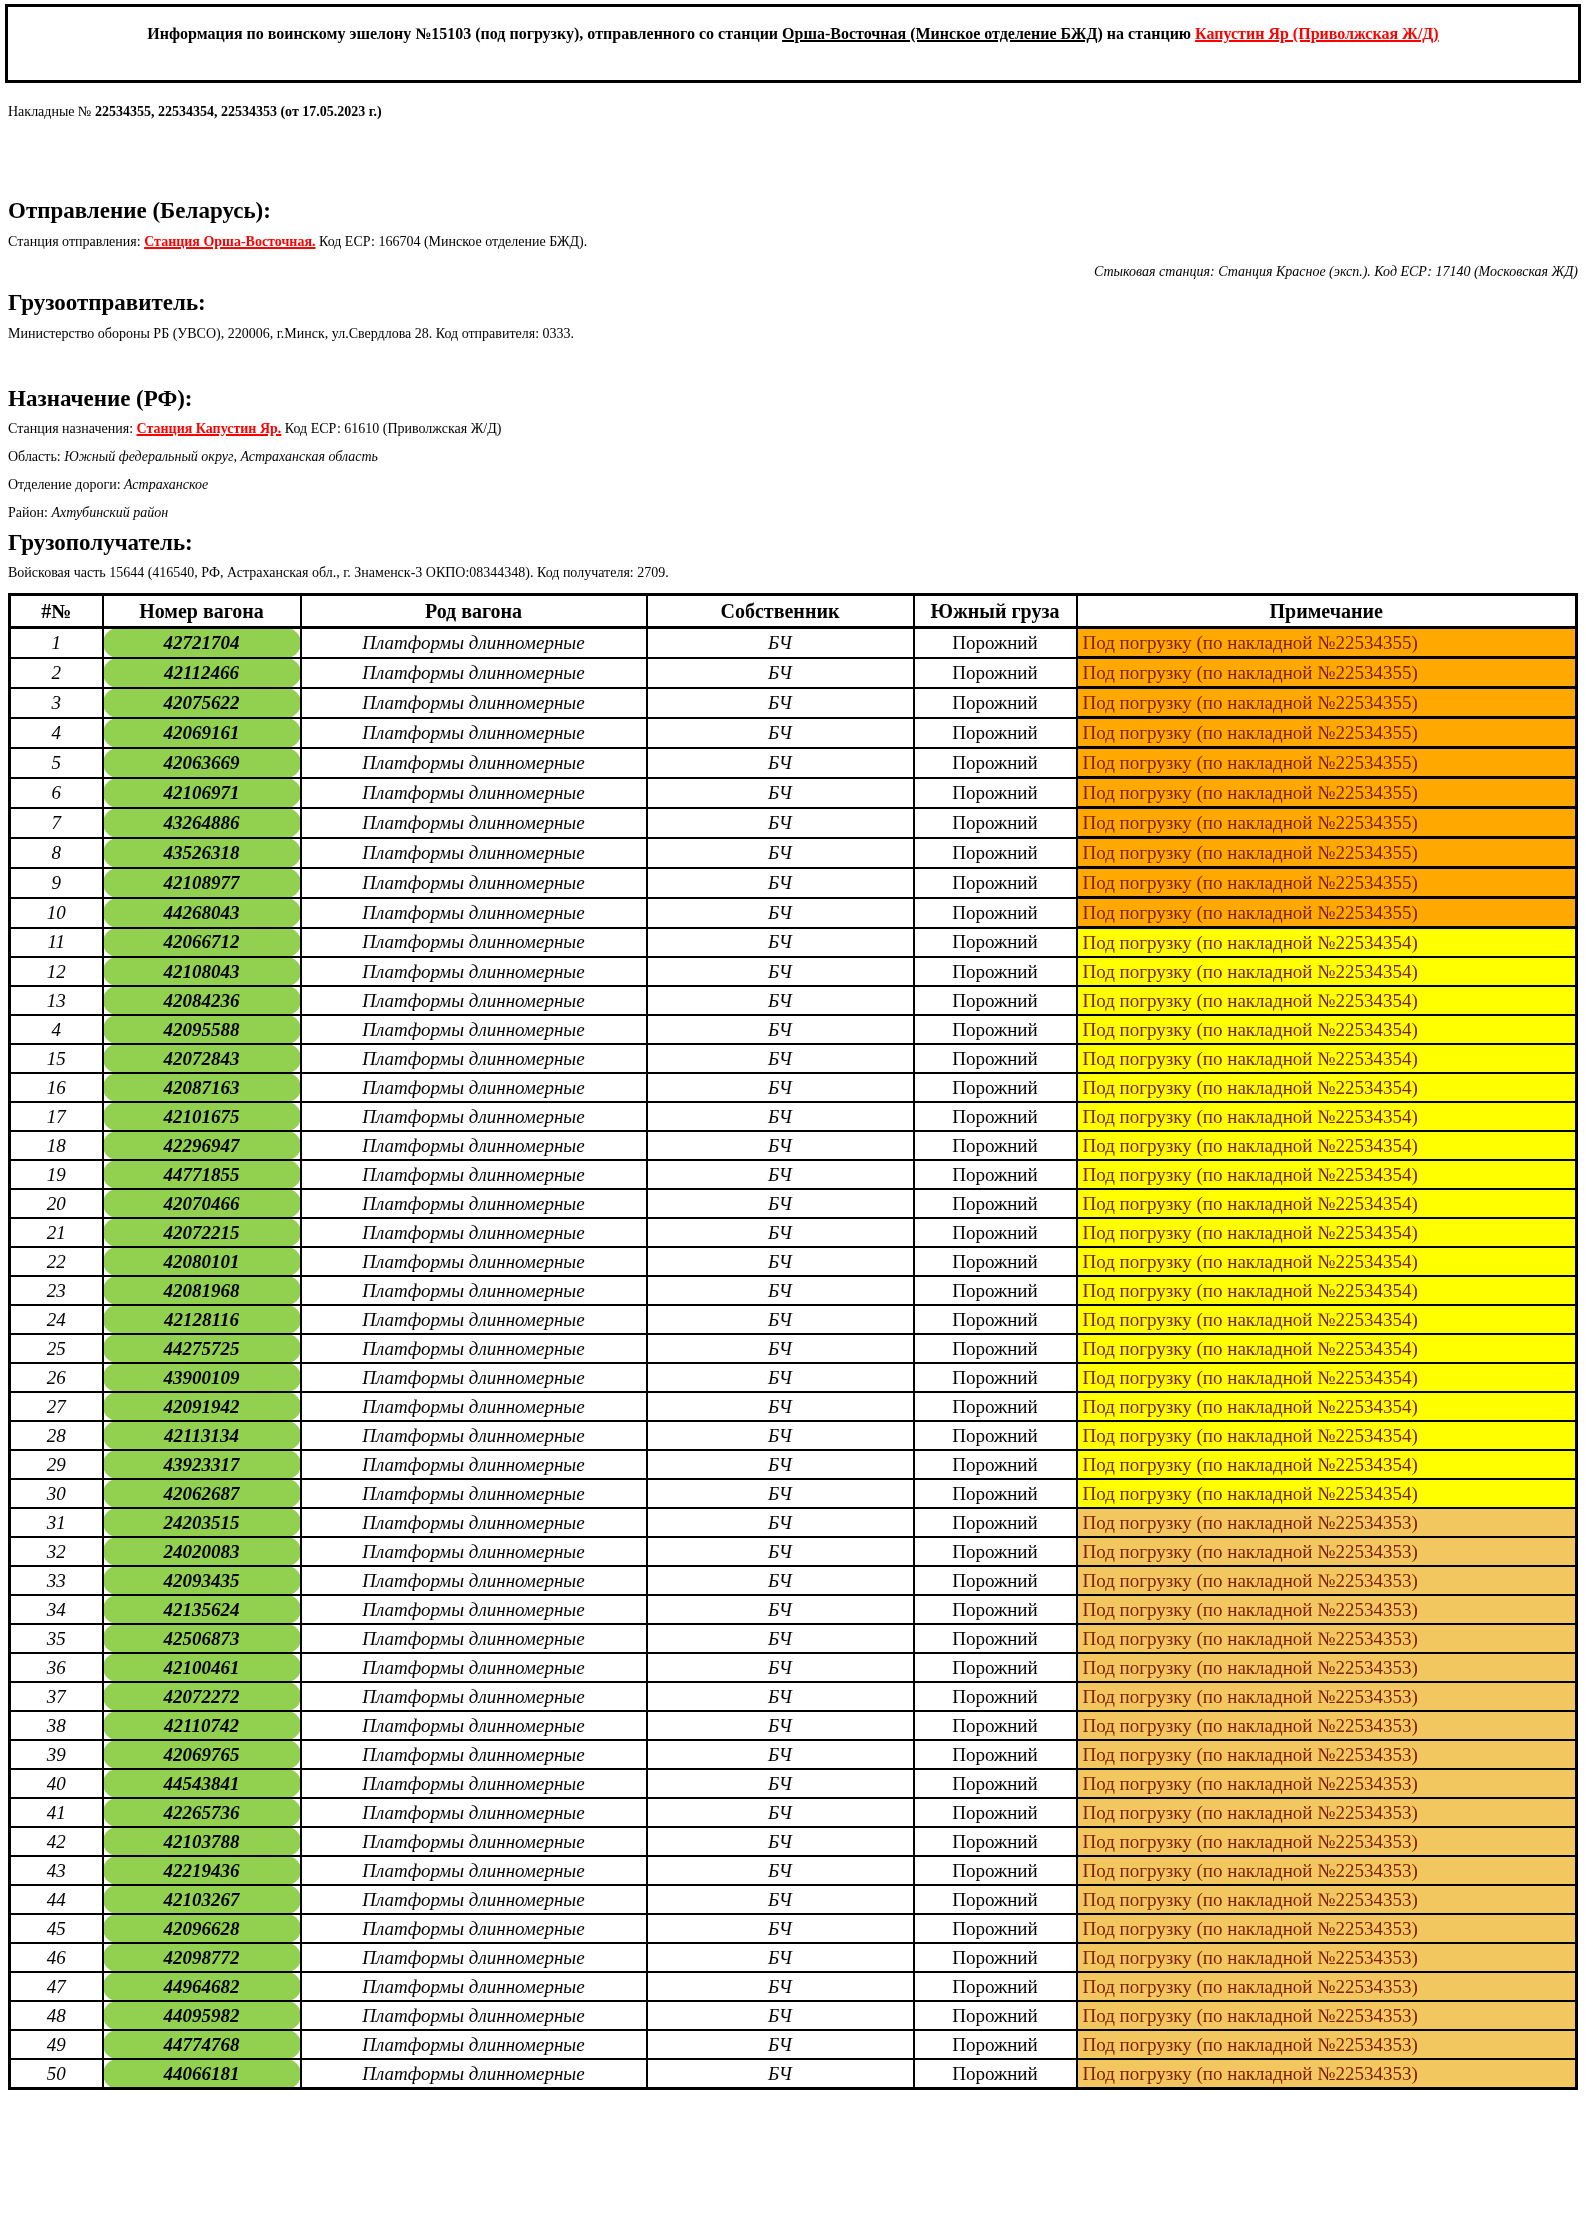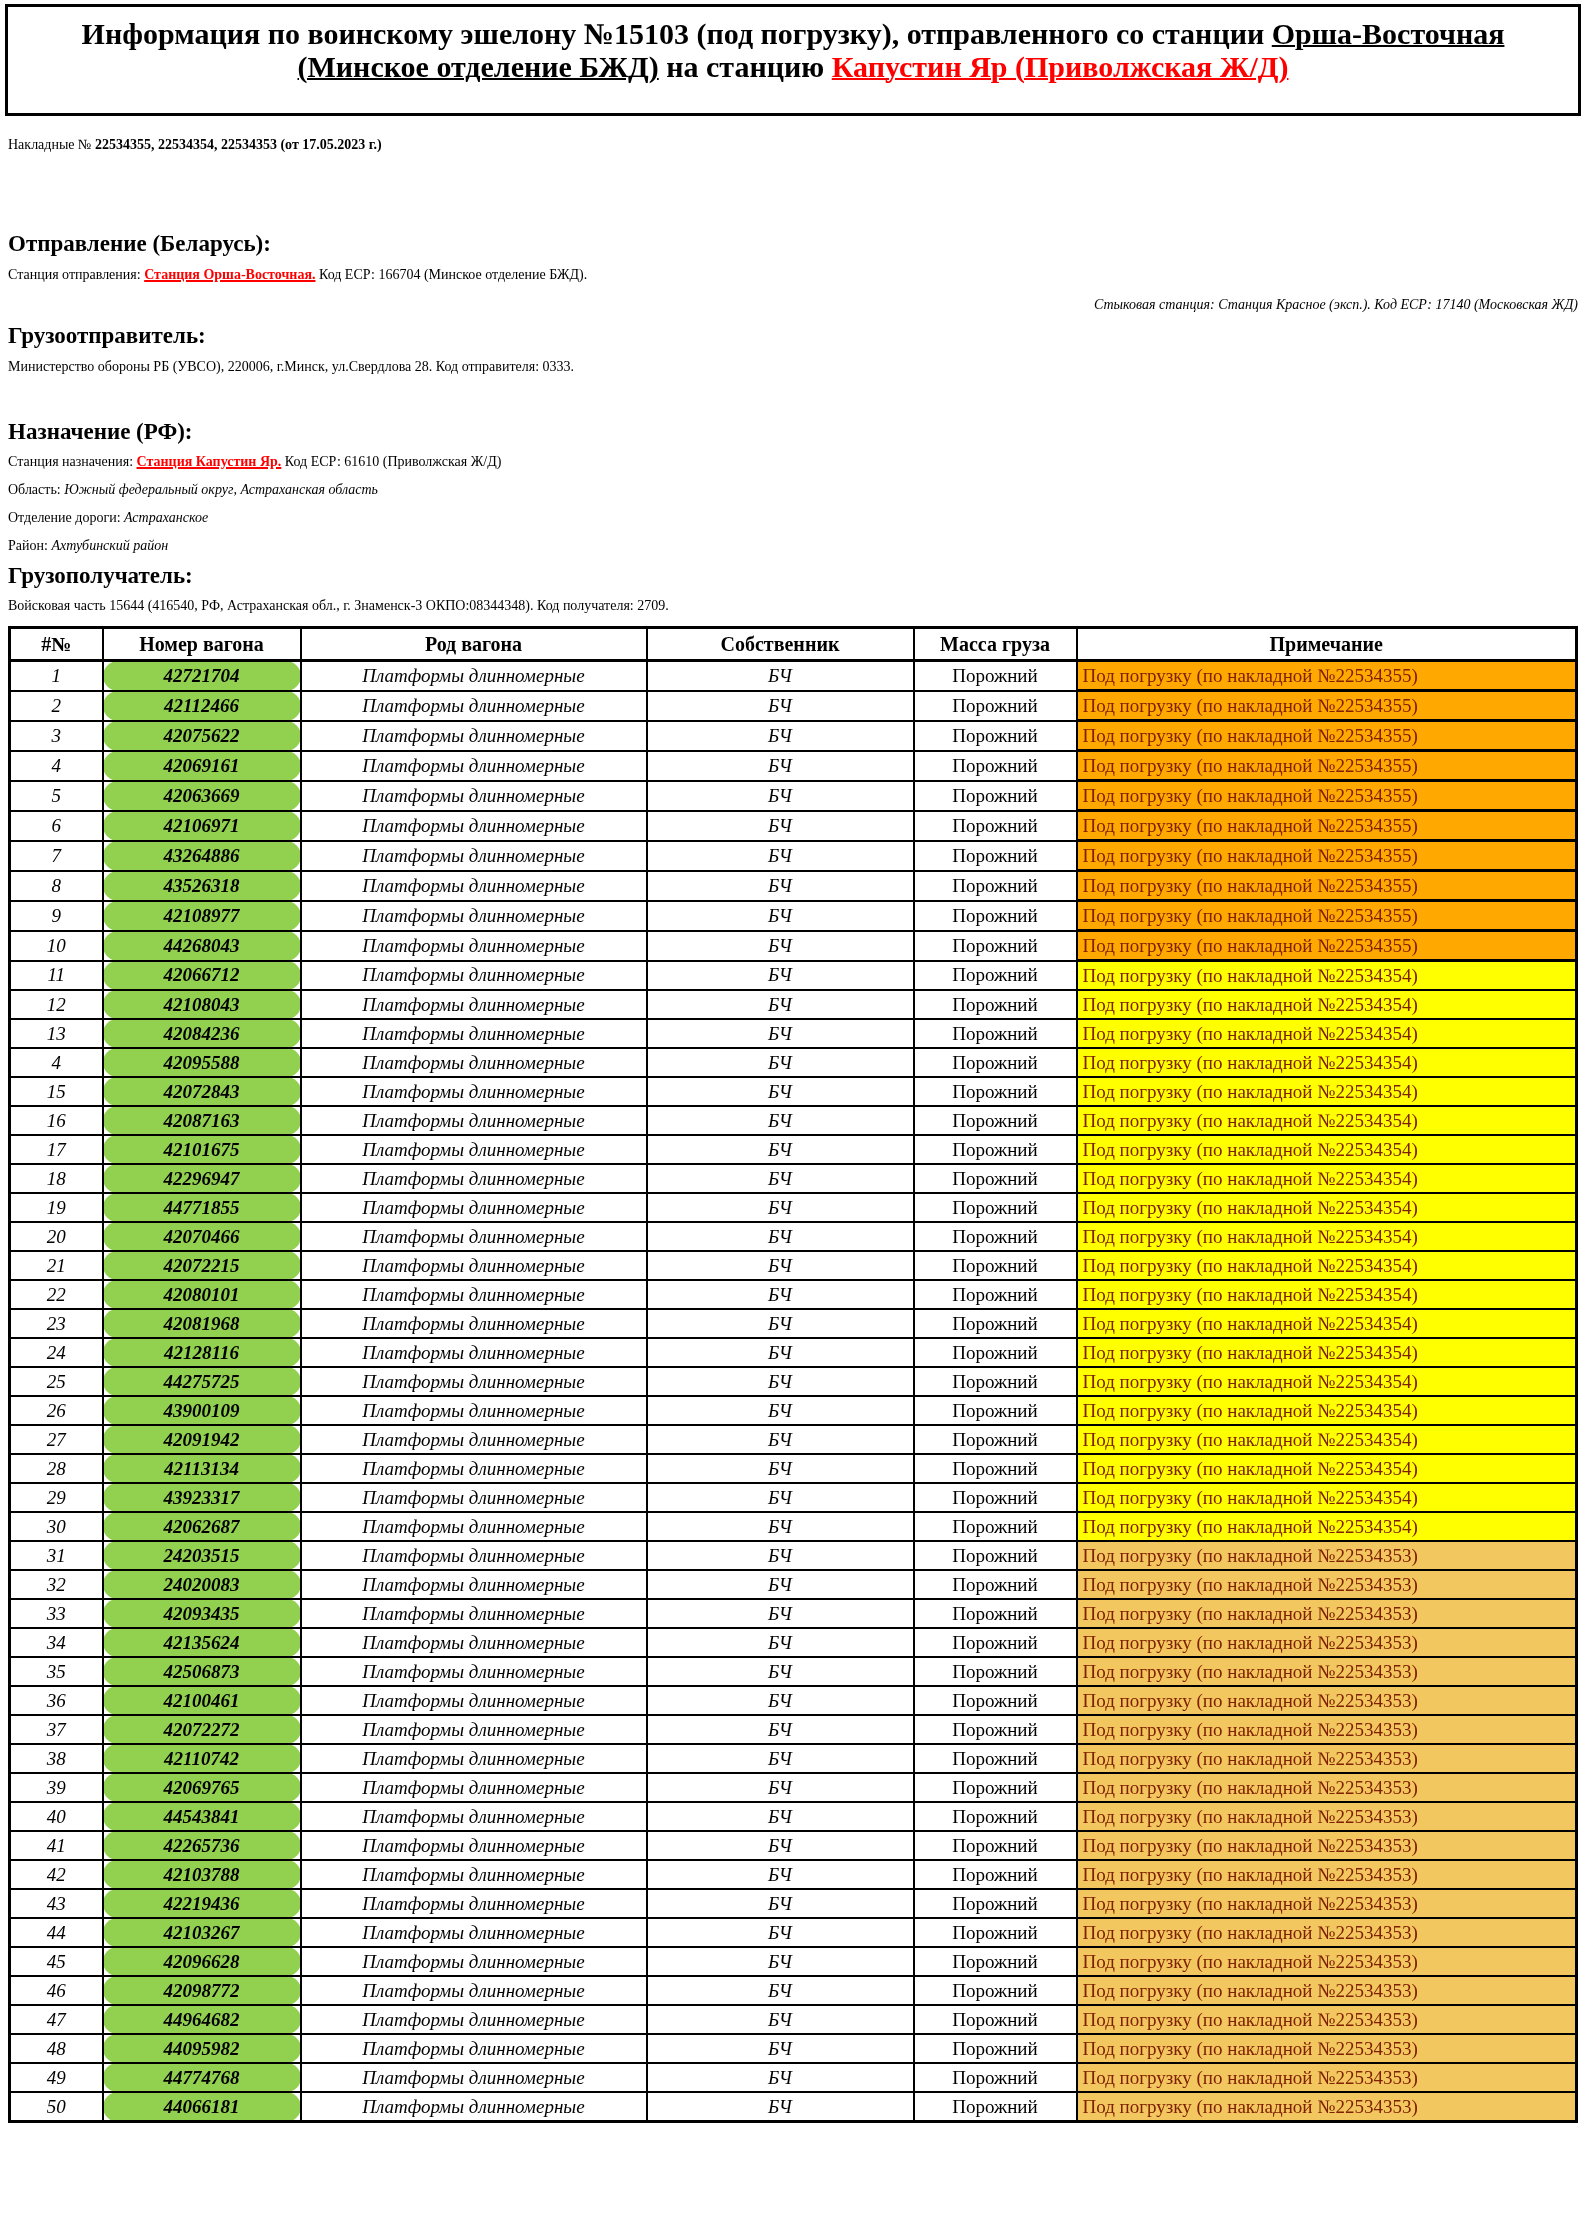--- a/index.html
+++ b/index.html
@@ -4,21 +4,21 @@
 <style>
   html,body{margin:0;padding:0;background:#fff;}
   .page{
     width:1586px;height:2214px;background:#fff;position:relative;
     font-family:"Liberation Serif","DejaVu Serif",serif;color:#000;
     box-sizing:border-box;overflow:hidden;
   }
   
   .title-box{
     margin:4px 5px 0 5px;border:3px solid #000;
-    text-align:center;font-weight:bold;font-size:30px;line-height:33px;
+    text-align:center;font-weight:bold;font-size:16px;line-height:33px;
     padding:10px 60px 30px 60px;box-sizing:border-box;
   }
   .u{text-decoration:underline;text-decoration-thickness:2px;}
   .red{color:var(--red);}
   
   .doc-body{margin-left:8px;margin-right:8px;}
   .doc-body p{margin:0;font-size:14px;line-height:30px;}
   .doc-body p.tight{line-height:28px;}
   .doc-body h2{margin:0;font-size:23px;line-height:32px;font-weight:bold;}
   .waybills{margin-top:14px !important;}
@@ -88,21 +88,21 @@
       <col style="width:267px">
         <col style="width:163px">
         <col>
     </colgroup>
     <thead>
       <tr>
         <th>#№</th>
         <th>Номер вагона</th>
         <th>Род вагона</th>
         <th>Собственник</th>
-        <th>Масса груза</th>
+        <th>Южный груза</th>
         <th>Примечание</th>
       </tr>
     </thead>
     <tbody>
         <tr>
           <td class="cell-num">1</td>
           <td class="cell-wagon">42721704</td>
           <td class="cell-type">Платформы длинномерные</td>
           <td class="cell-owner">БЧ</td>
           <td class="cell-mass">Порожний</td>

